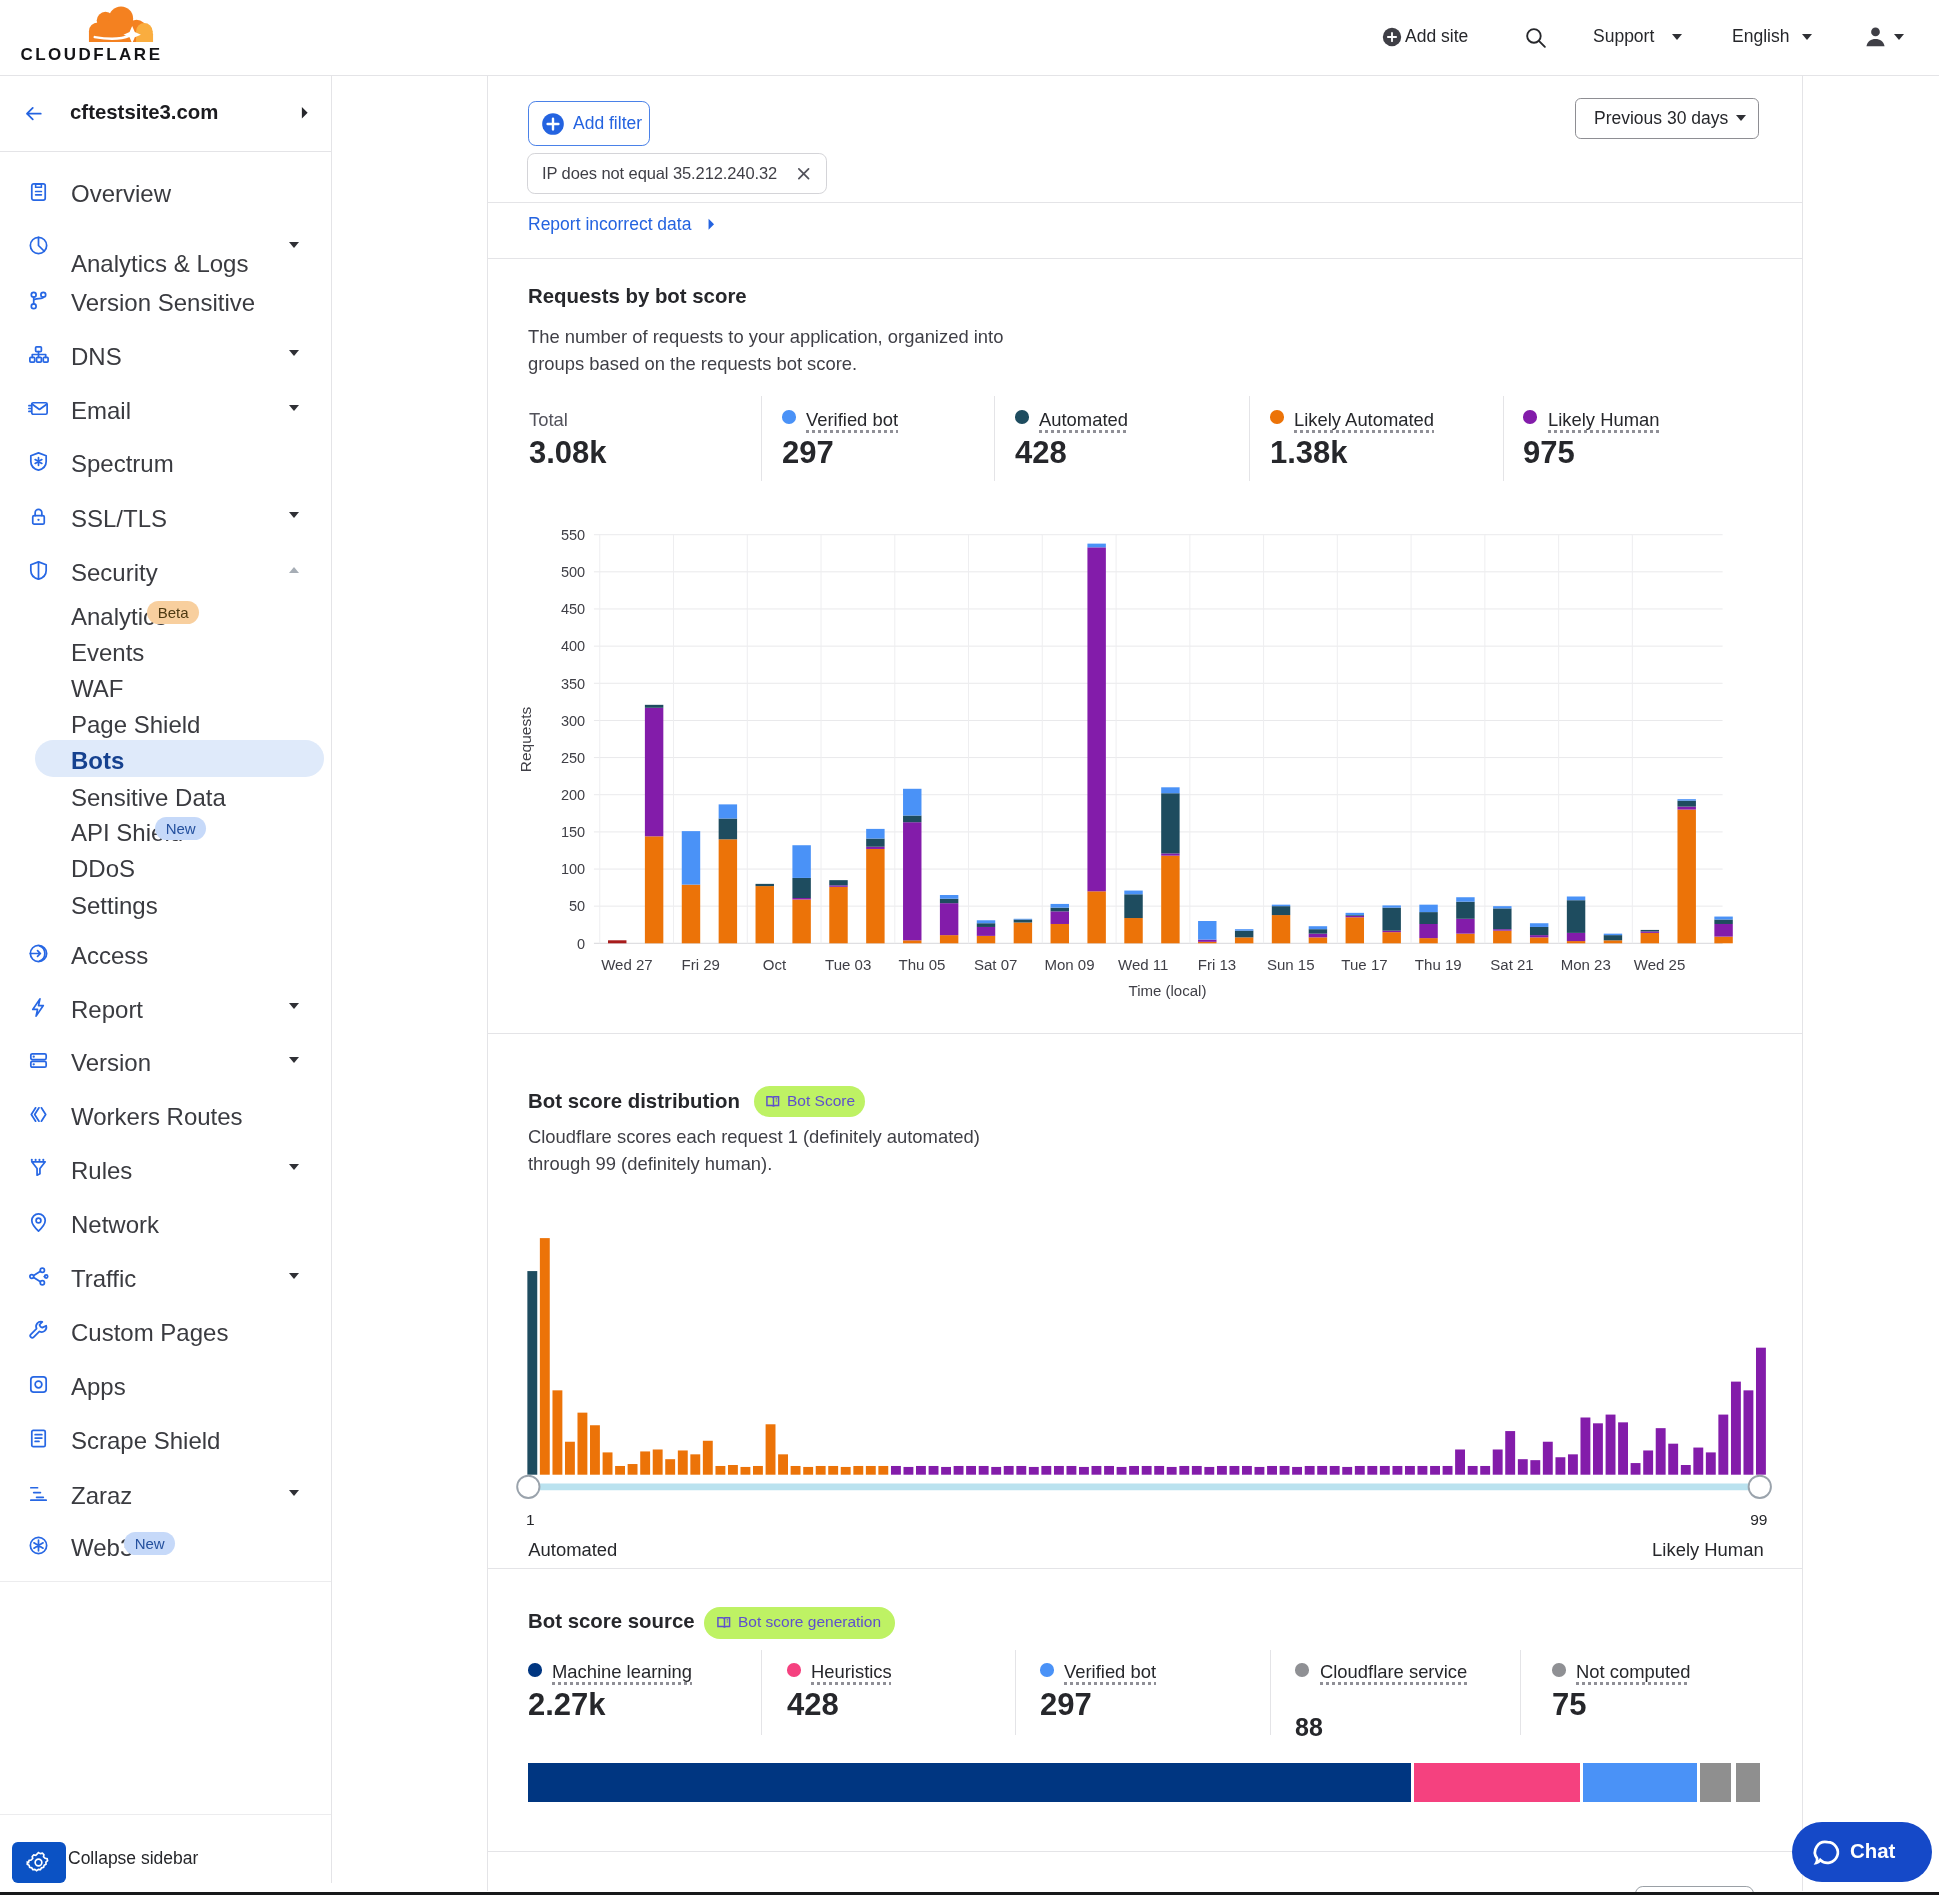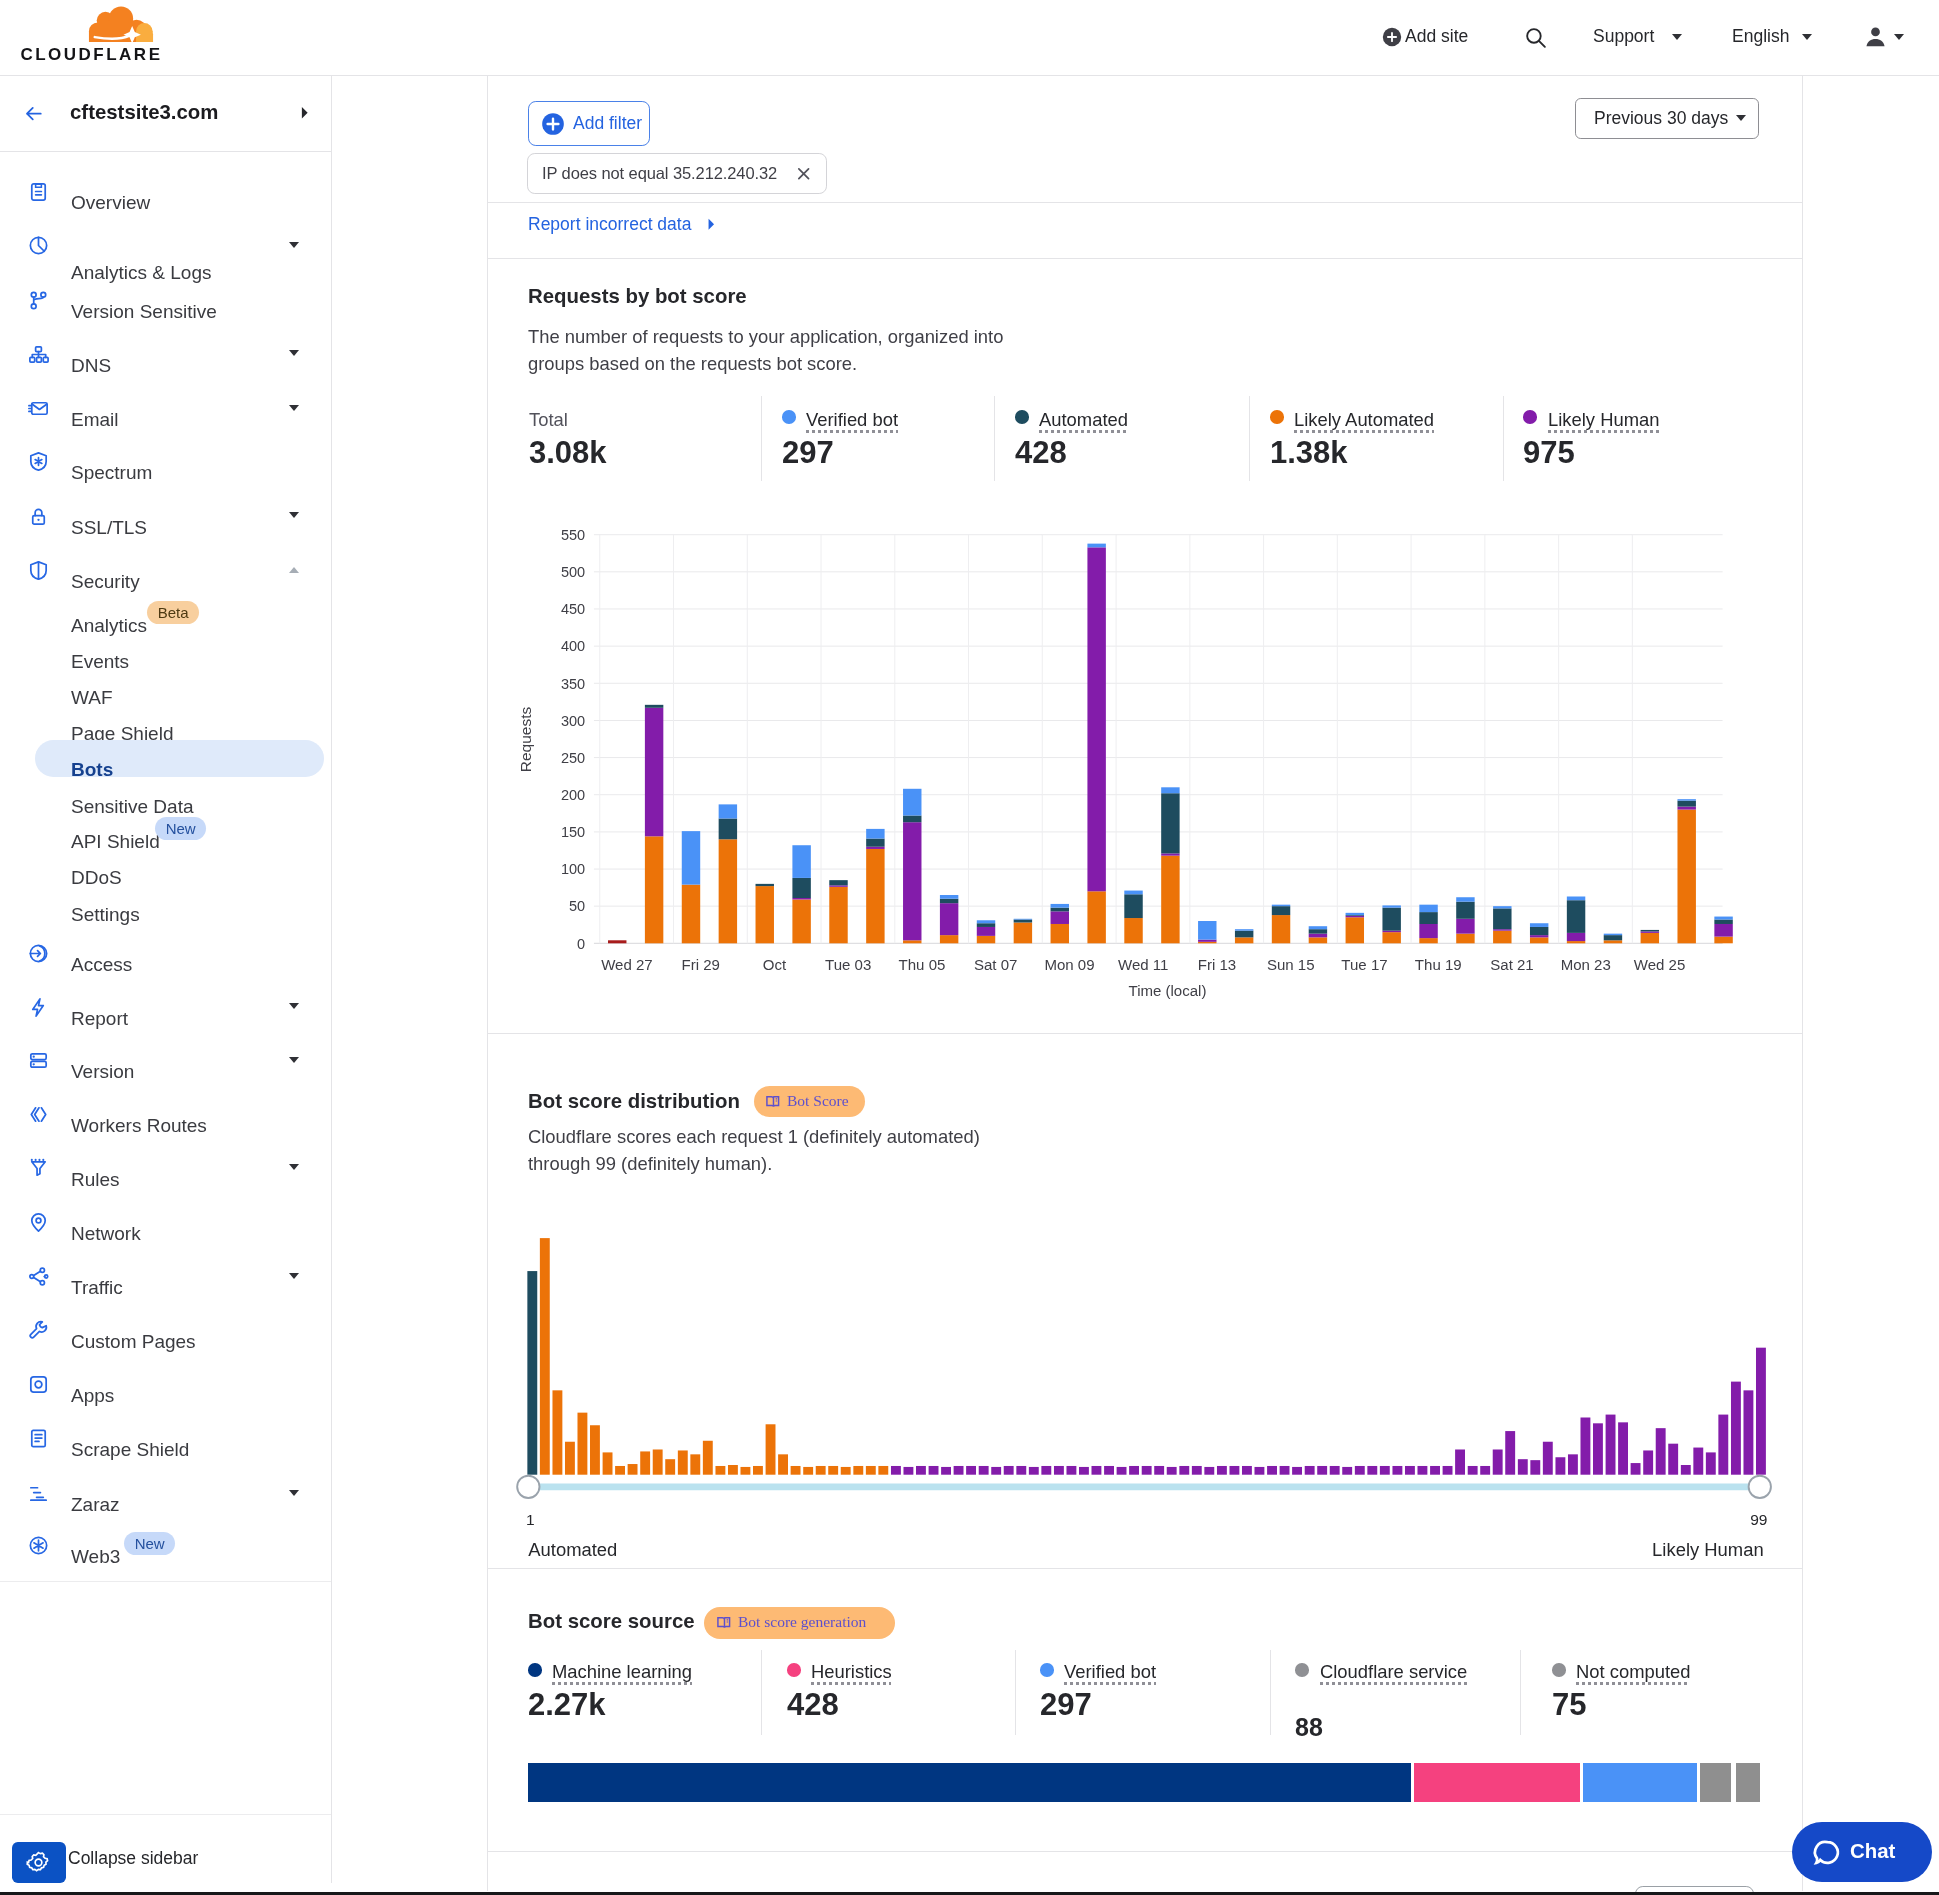--- a/index.html
+++ b/index.html
@@ -1,23 +1,23 @@
 <!DOCTYPE html>
 <html><head><meta charset="utf-8"><style>
 * { margin:0; padding:0; box-sizing:border-box; }
 body { width:1940px; height:1895px; background:#fff; font-family:"Liberation Sans", sans-serif; position:relative; overflow:hidden; }
 .abs { position:absolute; }
-.navtxt { font-size:19px; color:#3a3b40; white-space:nowrap;margin-top:12px; }
+.navtxt { font-size:24px; color:#3a3b40; white-space:nowrap; }
 .cdn { width:0;height:0;border-left:5.8px solid transparent;border-right:5.8px solid transparent;border-top:6.8px solid #2f3035;display:inline-block; }
 .cup { width:0;height:0;border-left:5.8px solid transparent;border-right:5.8px solid transparent;border-bottom:6.8px solid #a6adb5;display:inline-block; }
 .badge { font-size:15px; padding:2.9px 10.7px; border-radius:12.6px; display:inline-block; white-space:nowrap; }
 .bbeta { background:#f8cf9e; color:#4e3a12; }
 .bnew { background:#c6d9f9; color:#24509e; }
 .hdr { font-size:17.5px; color:#26272b; }
-.pill { background:#fdba74; color:#5e50cc; border-radius:16.5px; font-size:15.5px;font-family:Liberation Serif, serif; }
+.pill { background:#bef264; color:#5e50cc; border-radius:16.5px; font-size:15.5px; }
 </style></head>
 <body>
 
 <div class="abs" style="left:87px;top:5.8px;width:68px;height:37px"><svg width="68" height="37" viewBox="0 0 70 38">
 <circle cx="19" cy="15" r="9" fill="#f48120"></circle>
 <circle cx="35" cy="13" r="12.5" fill="#f48120"></circle>
 <circle cx="51" cy="24" r="10" fill="#f48120"></circle>
 <path d="M2 37v-11a9 9 0 019-9h34a9 9 0 019 9v11z" fill="#f48120"></path>
 <circle cx="59" cy="26" r="8.5" fill="#faad3f"></circle>
 <path d="M50.5 37v-8a8 8 0 018-8h1.5a8 8 0 018 8v8z" fill="#faad3f"></path>

